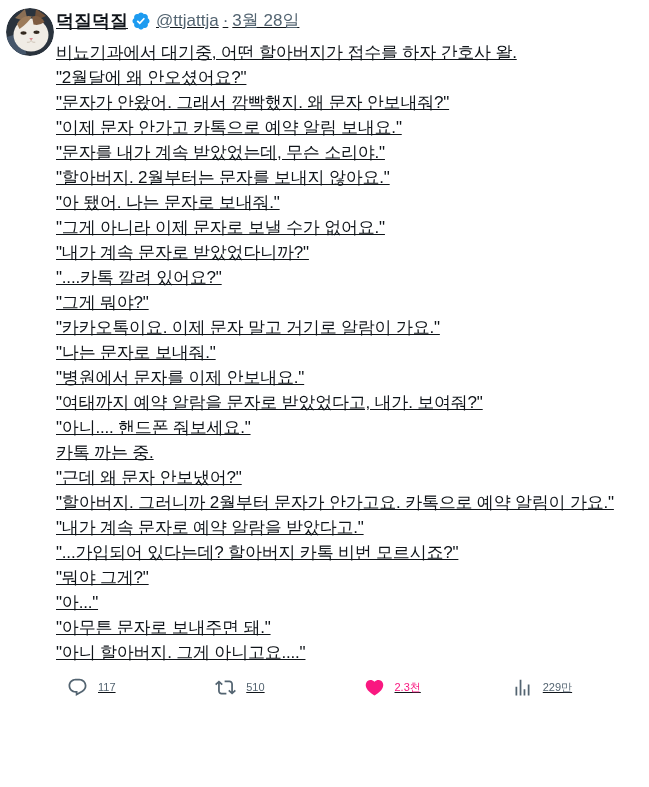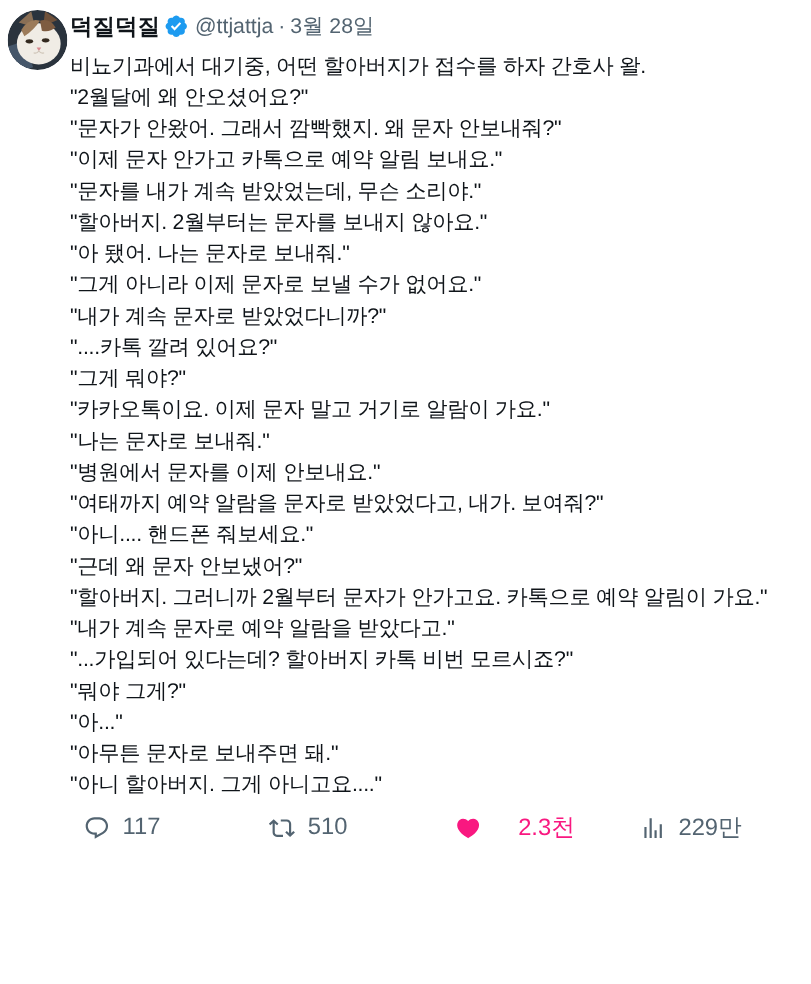--- a/index.html
+++ b/index.html
@@ -14,20 +14,21 @@
   body{
     font-family:"Liberation Sans","DejaVu Sans",sans-serif;
     color:var(--text-primary);
     width:649px;height:787px;overflow:hidden;
   }
   .tweet{
     position:relative;
     width:649px;height:787px;
     background:var(--bg);
     padding:8px 27px 13px 6px;
+    text-decoration:underline;
   }
   .avatar{
     position:absolute;left:6px;top:8px;
     width:48px;height:48px;border-radius:50%;
     overflow:hidden;display:block;
   }
   .content{
     margin-left:50px;
     width:593px;
   }
@@ -66,29 +67,29 @@
     align-items:center;
     color:var(--text-secondary);
   }
   .action{
     flex:1 1 0;
     display:flex;align-items:center;
     padding-left:11px;
     cursor:pointer;
     color:var(--text-secondary);
   }
-  .action.liked{color:var(--like-pink);gap:20px;}
+  .action.liked{color:var(--like-pink);}
   .action svg{
     width:21px;height:21px;
     fill:currentColor;
     flex:0 0 auto;
   }
   .action .count{
     margin-left:10px;
-    font-size:19px;
+    font-size:11px;
     color:currentColor;
   }
 </style>
 </head>
 <body>
 
 <article class="tweet">
 
   <a class="avatar" href="#" aria-label="profile">
     <svg viewBox="0 0 48 48" width="48" height="48">
@@ -152,20 +153,21 @@
         <div class="body-line">"카카오톡이요. 이제 문자 말고 거기로 알람이 가요."</div>
 
         <div class="body-line">"나는 문자로 보내줘."</div>
 
         <div class="body-line">"병원에서 문자를 이제 안보내요."</div>
 
         <div class="body-line">"여태까지 예약 알람을 문자로 받았었다고, 내가. 보여줘?"</div>
 
         <div class="body-line">"아니.... 핸드폰 줘보세요."</div>
 
+        <div class="body-line">카톡 까는 중.</div>
 
         <div class="body-line">"근데 왜 문자 안보냈어?"</div>
 
         <div class="body-line">"할아버지. 그러니까 2월부터 문자가 안가고요. 카톡으로 예약 알림이 가요."</div>
 
         <div class="body-line">"내가 계속 문자로 예약 알람을 받았다고."</div>
 
 
         <div class="body-line">"...가입되어 있다는데? 할아버지 카톡 비번 모르시죠?"</div>
 

